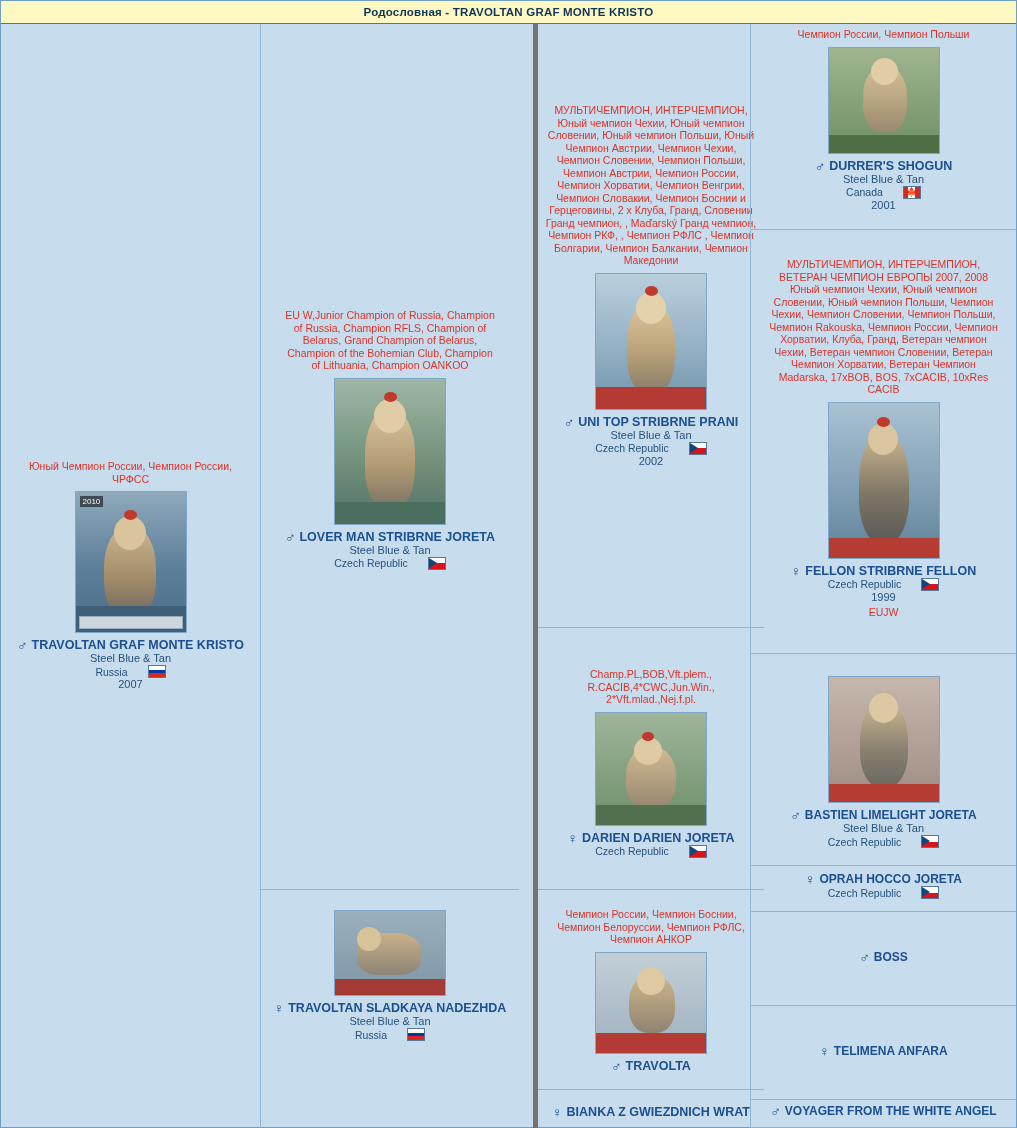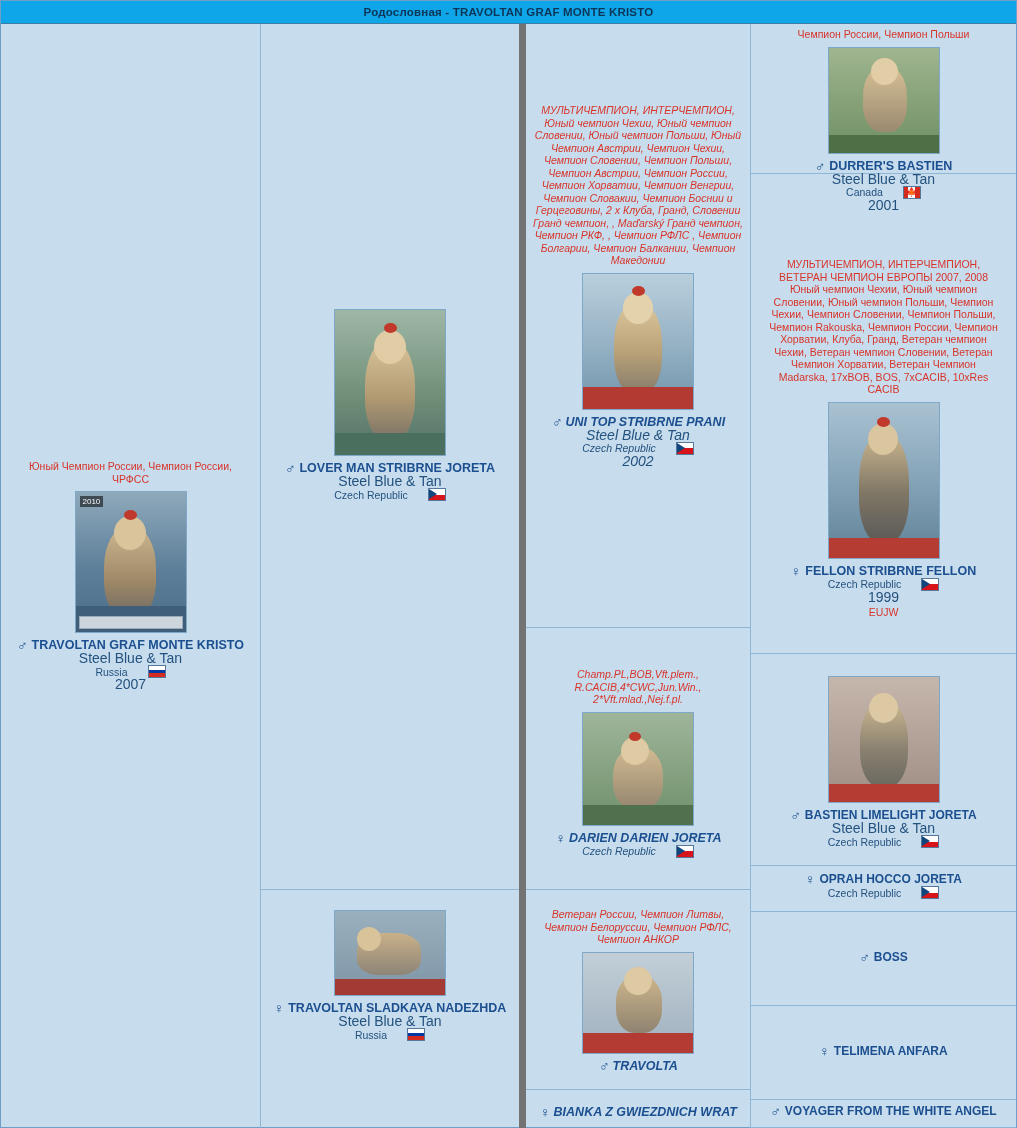--- a/index.html
+++ b/index.html
@@ -6,42 +6,42 @@
   body{
     width:1017px;height:1128px;
     background:#c7dced;
     font-family:"Liberation Sans", sans-serif;
     font-size:11px;
     color:#1a4f8a;
     overflow:hidden;
   }
   .page{position:relative;width:1017px;height:1128px;box-sizing:border-box;border:1px solid #6f9ec7;background:#c7dced;}
   .titlebar{
-    height:22px;background:#0ea5e9;border-bottom:1px solid #3e7ba5;
+    height:22px;background:#fef9c3;border-bottom:1px solid #3e7ba5;
     display:flex;align-items:center;justify-content:center;
     color:#0d3557;font-weight:bold;font-size:11.5px;letter-spacing:.2px;
   }
   .grid{position:relative;width:1015px;height:1104px;}
   .col{position:absolute;top:0;bottom:0;box-sizing:border-box;}
   .c1{left:0;width:259px;}
   .c2{left:259px;width:259px;border-left:1px solid #8fb6d4;}
-  .c3{left:518px;width:231px;border-left:7px solid #737373;font-style:italic;}
+  .c3{left:532px;width:231px;border-left:5px solid #737373;}
   .c4{left:749px;width:266px;border-left:1px solid #8fb6d4;}
   .cell{position:absolute;box-sizing:border-box;width:100%;padding:4px 6px;text-align:center;}
   .sep{border-bottom:1px solid #8fb6d4;}
   .titles{color:#d8352a;font-size:10.5px;line-height:12.5px;margin:0 auto 6px auto;max-width:215px;}
   .titles.wide{max-width:230px;}
   .photo{display:block;margin:0 auto;border:1px solid #7fa8c8;}
   .name{
     font-weight:bold;font-size:12.5px;color:#1b4f8f;margin-top:5px;
     display:flex;align-items:center;justify-content:center;gap:4px;white-space:nowrap;
   }
   .name.sm{font-size:12px;}
   .sym{font-size:14px;line-height:1;color:#1b4f8f;font-weight:bold;}
-  .sub{font-size:14px;color:#24527f;line-height:13px;}
+  .sub{font-size:11px;color:#24527f;line-height:13px;}
   .country{display:flex;align-items:center;justify-content:center;gap:20px;font-size:10.5px;color:#24527f;}
   .flag{display:inline-block;width:16px;height:11px;border:1px solid #55789a;position:relative;overflow:hidden;vertical-align:middle;}
   .flag-ru i{position:absolute;left:0;width:100%;height:33.4%;}
   .flag-ru .r1{top:0;background:#ffffff;}
   .flag-ru .r2{top:33.3%;background:#0039a6;}
   .flag-ru .r3{top:66.6%;background:#d52b1e;}
   .flag-cz{background:#ffffff;}
   .flag-cz .top{position:absolute;left:0;top:0;width:100%;height:50%;background:#ffffff;}
   .flag-cz .bot{position:absolute;left:0;bottom:0;width:100%;height:50%;background:#d7141a;}
   .flag-cz .tri{position:absolute;left:0;top:0;width:0;height:0;border-top:5.5px solid transparent;border-bottom:5.5px solid transparent;border-left:8px solid #11457e;}
@@ -97,20 +97,21 @@
               <i class="r3"></i>
             </span>
         </div>
         <div class="sub">2007</div>
       </div>
     </div>
 
     <div class="col c2">
 
       <div class="cell sep" style="top:0;height:866px;padding-top:285px;">
+        <div class="titles">EU W,Junior Champion of Russia, Champion of Russia, Champion RFLS, Champion of Belarus, Grand Champion of Belarus, Champion of the Bohemian Club, Champion of Lithuania, Champion OANKOO</div>
         <div class="dog photo" style="width:110px;height:145px;">
           <div class="sky" style="background:linear-gradient(#9fb7a6,#6f8f78 60%,#53706a);"></div>
           <div class="coat" style="left:30px;top:30px;width:50px;height:100px;background:linear-gradient(180deg,#d8c49c,#b39c73 55%,#7b7366);"></div>
           <div class="head" style="left:39px;top:20px;width:32px;height:34px;background:#e0cda6;"></div>
           <div class="bow" style="left:49px;top:13px;width:13px;height:10px;"></div>
           <div class="stage" style="height:22px;background:#4b6f5f;"></div>
         </div>
         <div class="name">
           <span class="sym">♂</span>
           <span>LOVER MAN STRIBRNE JORETA</span>
@@ -193,21 +194,21 @@
           <span>Czech Republic</span>
           <span class="flag flag-cz">
               <span class="top"></span>
               <span class="bot"></span>
               <span class="tri"></span>
             </span>
         </div>
       </div>
 
       <div class="cell sep" style="top:866px;height:200px;padding-top:18px;">
-        <div class="titles">Ветеран России, Чемпион Литвы, Чемпион Белоруссии, Чемпион РФЛС, Чемпион АНКОР</div>
+        <div class="titles">Чемпион России, Чемпион Боснии, Чемпион Белоруссии, Чемпион РФЛС, Чемпион АНКОР</div>
         <div class="dog photo" style="width:110px;height:100px;">
           <div class="sky" style="background:linear-gradient(#c2cfd8,#9fb0bd);"></div>
           <div class="coat" style="left:33px;top:22px;width:46px;height:58px;background:linear-gradient(180deg,#cdb68c,#8f8370);"></div>
           <div class="head" style="left:41px;top:14px;width:28px;height:28px;background:#ddc9a2;"></div>
           <div class="stage" style="height:20px;background:#b43b33;"></div>
         </div>
         <div class="name">
           <span class="sym">♂</span>
           <span>TRAVOLTA</span>
         </div>
@@ -216,31 +217,31 @@
       <div class="cell" style="top:1066px;height:38px;padding-top:10px;">
         <div class="name">
           <span class="sym">♀</span>
           <span>BIANKA Z GWIEZDNICH WRAT</span>
         </div>
       </div>
     </div>
 
     <div class="col c4">
 
-      <div class="cell sep" style="top:0;height:150px;padding-top:4px;">
+      <div class="cell sep" style="top:0;height:206px;padding-top:4px;">
         <div class="titles">Чемпион России, Чемпион Польши</div>
         <div class="dog photo" style="width:110px;height:105px;">
           <div class="sky" style="background:linear-gradient(#9fb58f,#6f8f63);"></div>
           <div class="coat" style="left:34px;top:18px;width:44px;height:66px;background:linear-gradient(180deg,#d6c095,#9a8a6f);"></div>
           <div class="head" style="left:42px;top:10px;width:27px;height:27px;background:#e2cea6;"></div>
           <div class="stage" style="height:18px;background:#4f6f47;"></div>
         </div>
         <div class="name">
           <span class="sym">♂</span>
-          <span>DURRER'S BASTIEN</span>
+          <span>DURRER'S SHOGUN</span>
         </div>
         <div class="sub">Steel Blue &amp; Tan</div>
         <div class="country">
           <span>Canada</span>
           <span class="flag flag-ca">
               <span class="l"></span>
               <span class="r"></span>
               <span class="leaf">🍁</span>
             </span>
         </div>

